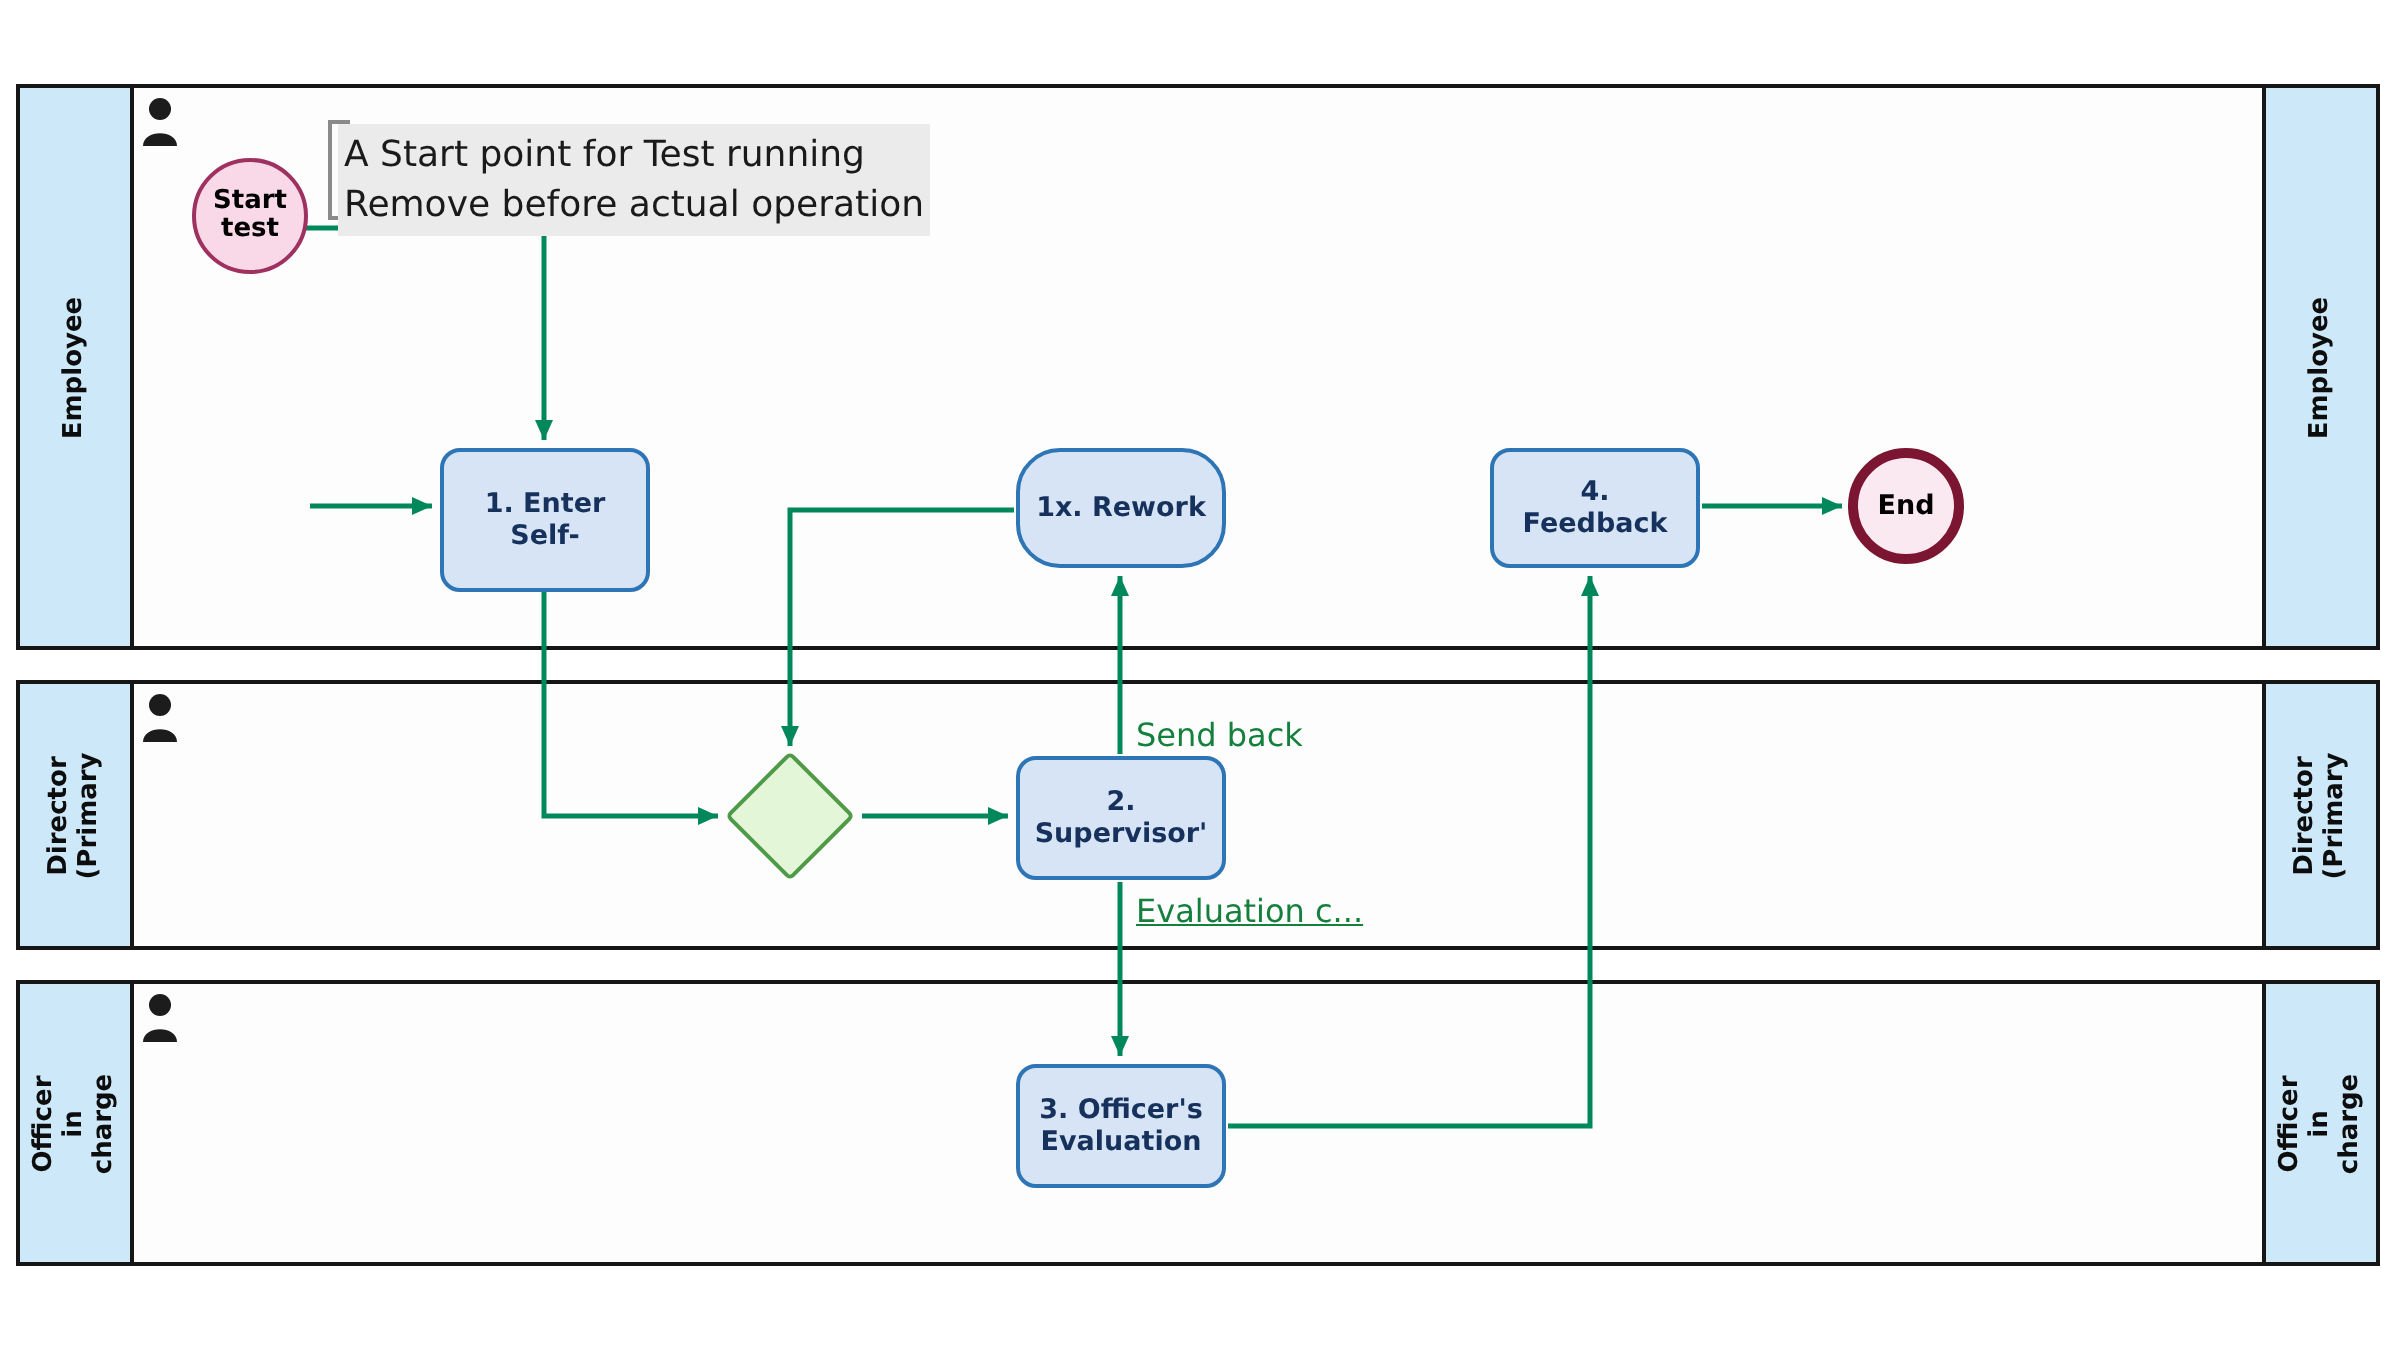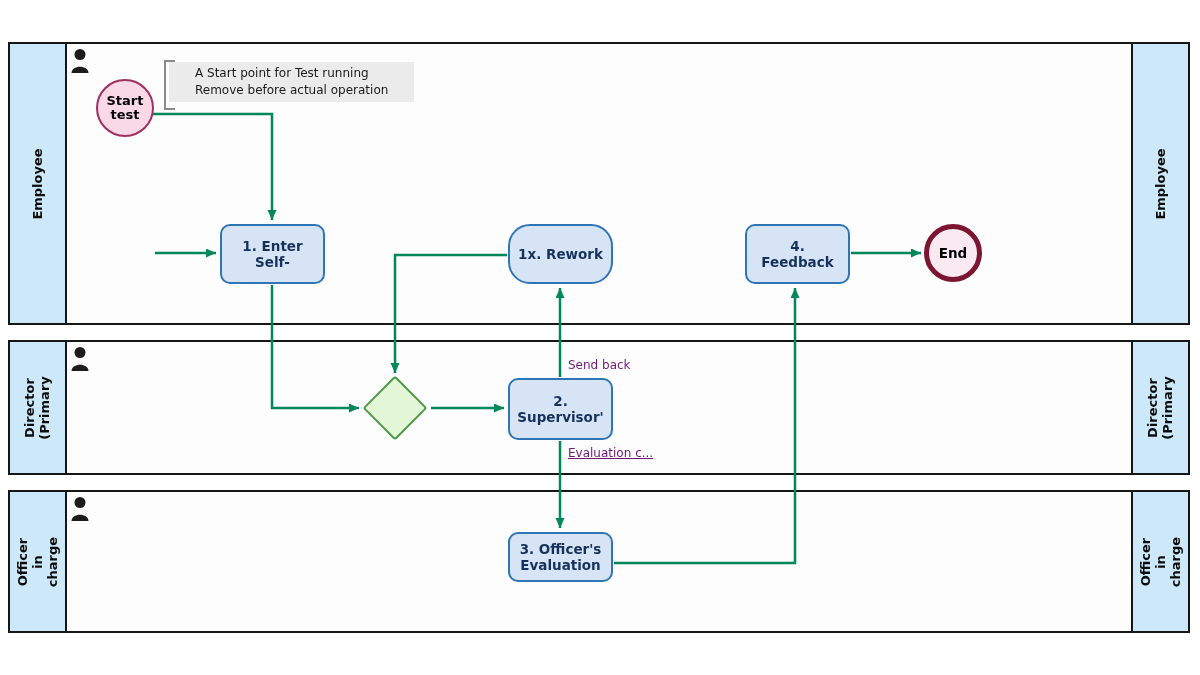--- a/index.html
+++ b/index.html
@@ -54,24 +54,24 @@
     background:var(--gateway_fill,#e3f6d8);
     border:2px solid var(--gateway_border,#4e9a47);
     transform:rotate(45deg);border-radius:3px;
   }
   .annotation-bracket{
     position:absolute;z-index:4;left:164px;top:60px;width:9px;height:46px;
     border-left:2px solid #8a8a8a;border-top:2px solid #8a8a8a;border-bottom:2px solid #8a8a8a;
   }
   .annotation-text{
     position:absolute;z-index:4;left:169px;top:62px;background:#ebebeb;
-    padding:3px 26px;font-size:12px;line-height:1.4;color:#1a1a1a;white-space:pre-line;
+    padding:3px 3px;font-size:18px;line-height:1.4;color:#1a1a1a;white-space:pre-line;
   }
   .edge-label{
-    position:absolute;z-index:5;font-size:12px;color:#701a75;white-space:nowrap;
+    position:absolute;z-index:5;font-size:16px;color:#15803d;white-space:nowrap;
   }
 </style>
 </head>
 <body>
 
 <div class="canvas">
 
   <div class="pool" style="top:42px;height:283px;">
     <div class="lane-strip left">
       <div class="lane-label">Employee</div>
@@ -139,28 +139,28 @@
   </svg>
 
   <div class="annotation-bracket"></div>
   <div class="annotation-text">A Start point for Test running
 Remove before actual operation</div>
 
   <div class="node event" style="left:96px;top:79px;">Start
 test</div>
   <div class="node event end" style="left:924px;top:224px;">End</div>
 
-  <div class="node task" style="left:220px;top:224px;height:60px;">1. Enter
+  <div class="node task" style="left:220px;top:224px;height:72px;">1. Enter
 Self-</div>
   <div class="node task" style="left:508px;top:224px;height:60px;border-radius:22px;">1x. Rework</div>
   <div class="node task" style="left:745px;top:224px;height:60px;">4.
 Feedback</div>
   <div class="node task" style="left:508px;top:378px;height:62px;">2.
 Supervisor'</div>
-  <div class="node task" style="left:508px;top:532px;height:50px;">3. Officer's
+  <div class="node task" style="left:508px;top:532px;height:62px;">3. Officer's
 Evaluation</div>
 
   <div class="gateway" style="left:372px;top:385px;"></div>
 
   <div class="edge-label" style="left:568px;top:358px;">Send back</div>
   <div class="edge-label" style="left:568px;top:446px;text-decoration:underline;">Evaluation c...</div>
 
 </div>
 
 </body></html>

